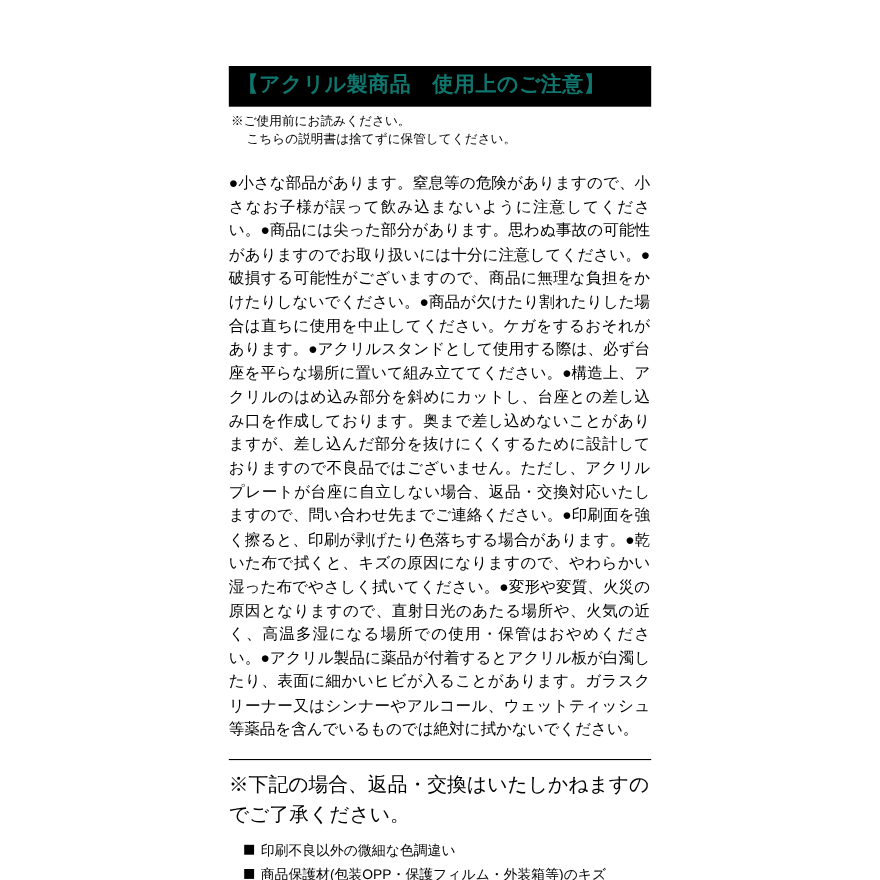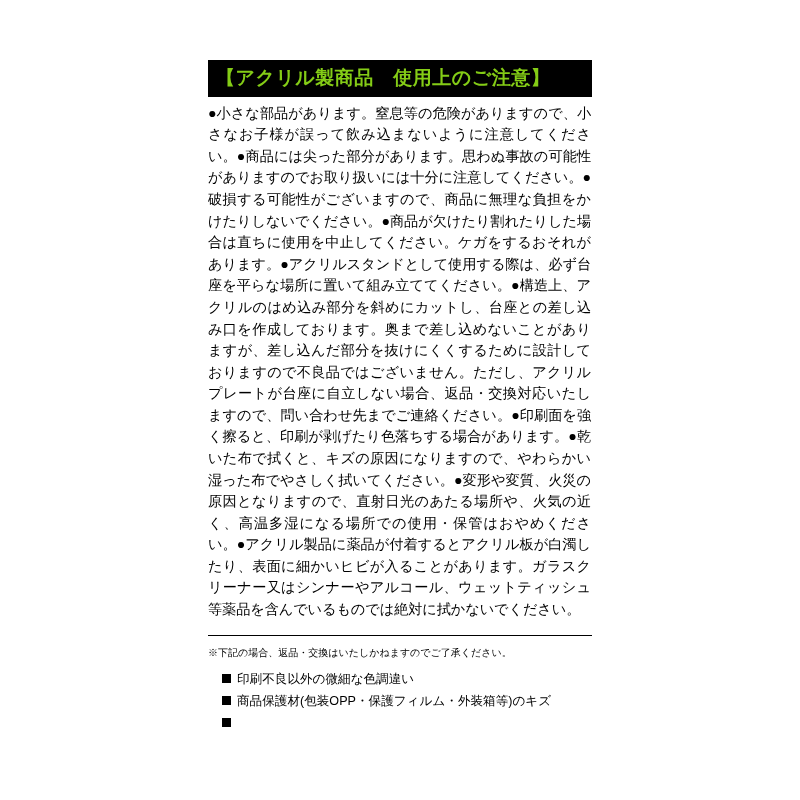--- a/index.html
+++ b/index.html
@@ -23,54 +23,55 @@
   }
   .sheet {
     position: absolute;
     left: 208px;
     top: 60px;
     width: 384px;
     height: 700px;
   }
   .title-bar {
     background: #000000;
-    color: #84cc16;
+    color: #0f766e;
     font-size: 19px;
     font-weight: bold;
     letter-spacing: 0.5px;
     padding: 6px 8px 7px 8px;
     line-height: 1.25;
     white-space: nowrap;
   }
   .subnote {
     margin-top: 6px;
     font-size: 11.5px;
     line-height: 1.45;
     padding-left: 2px;
   }
   .subnote .line2 {
     padding-left: 14px;
     display: block;
   }
   .body-block {
-    margin-top: 6px;
+    margin-top: 22px;
     font-size: 14.2px;
     line-height: 1.52;
     text-align: justify;
     text-justify: inter-character;
     letter-spacing: -0.1px;
     padding-right: 1px;
+    font-family: Liberation Mono, monospace;
   }
   .divider {
     border: none;
     border-top: 1px solid #000;
     margin: 14px 0 9px 0;
   }
   .foot-note {
-    font-size: 10px;
+    font-size: 18px;
     line-height: 1.5;
     margin-bottom: 8px;
   }
   .foot-list {
     list-style: none;
     margin: 0;
     padding: 0 0 0 14px;
   }
   .foot-list li {
     font-size: 12.6px;
@@ -89,20 +90,24 @@
   }
 </style>
 </head>
 <body>
 
 <div class="page">
   <div class="sheet">
 
     <div class="title-bar">【アクリル製商品　使用上のご注意】</div>
 
+    <div class="subnote">
+      <span>※ご使用前にお読みください。</span>
+      <span class="line2">こちらの説明書は捨てずに保管してください。</span>
+    </div>
 
     <div class="body-block">●小さな部品があります。窒息等の危険がありますので、小さなお子様が誤って飲み込まないように注意してください。●商品には尖った部分があります。思わぬ事故の可能性がありますのでお取り扱いには十分に注意してください。●破損する可能性がございますので、商品に無理な負担をかけたりしないでください。●商品が欠けたり割れたりした場合は直ちに使用を中止してください。ケガをするおそれがあります。●アクリルスタンドとして使用する際は、必ず台座を平らな場所に置いて組み立ててください。●構造上、アクリルのはめ込み部分を斜めにカットし、台座との差し込み口を作成しております。奥まで差し込めないことがありますが、差し込んだ部分を抜けにくくするために設計しておりますので不良品ではございません。ただし、アクリルプレートが台座に自立しない場合、返品・交換対応いたしますので、問い合わせ先までご連絡ください。●印刷面を強く擦ると、印刷が剥げたり色落ちする場合があります。●乾いた布で拭くと、キズの原因になりますので、やわらかい湿った布でやさしく拭いてください。●変形や変質、火災の原因となりますので、直射日光のあたる場所や、火気の近く、高温多湿になる場所での使用・保管はおやめください。●アクリル製品に薬品が付着するとアクリル板が白濁したり、表面に細かいヒビが入ることがあります。ガラスクリーナー又はシンナーやアルコール、ウェットティッシュ等薬品を含んでいるものでは絶対に拭かないでください。</div>
 
     <hr class="divider">
 
     <div class="foot-note">※下記の場合、返品・交換はいたしかねますのでご了承ください。</div>
 
     <ul class="foot-list">
       <li><span class="sq"></span><span>印刷不良以外の微細な色調違い</span></li>
       <li><span class="sq"></span><span>商品保護材(包装OPP・保護フィルム・外装箱等)のキズ</span></li>

